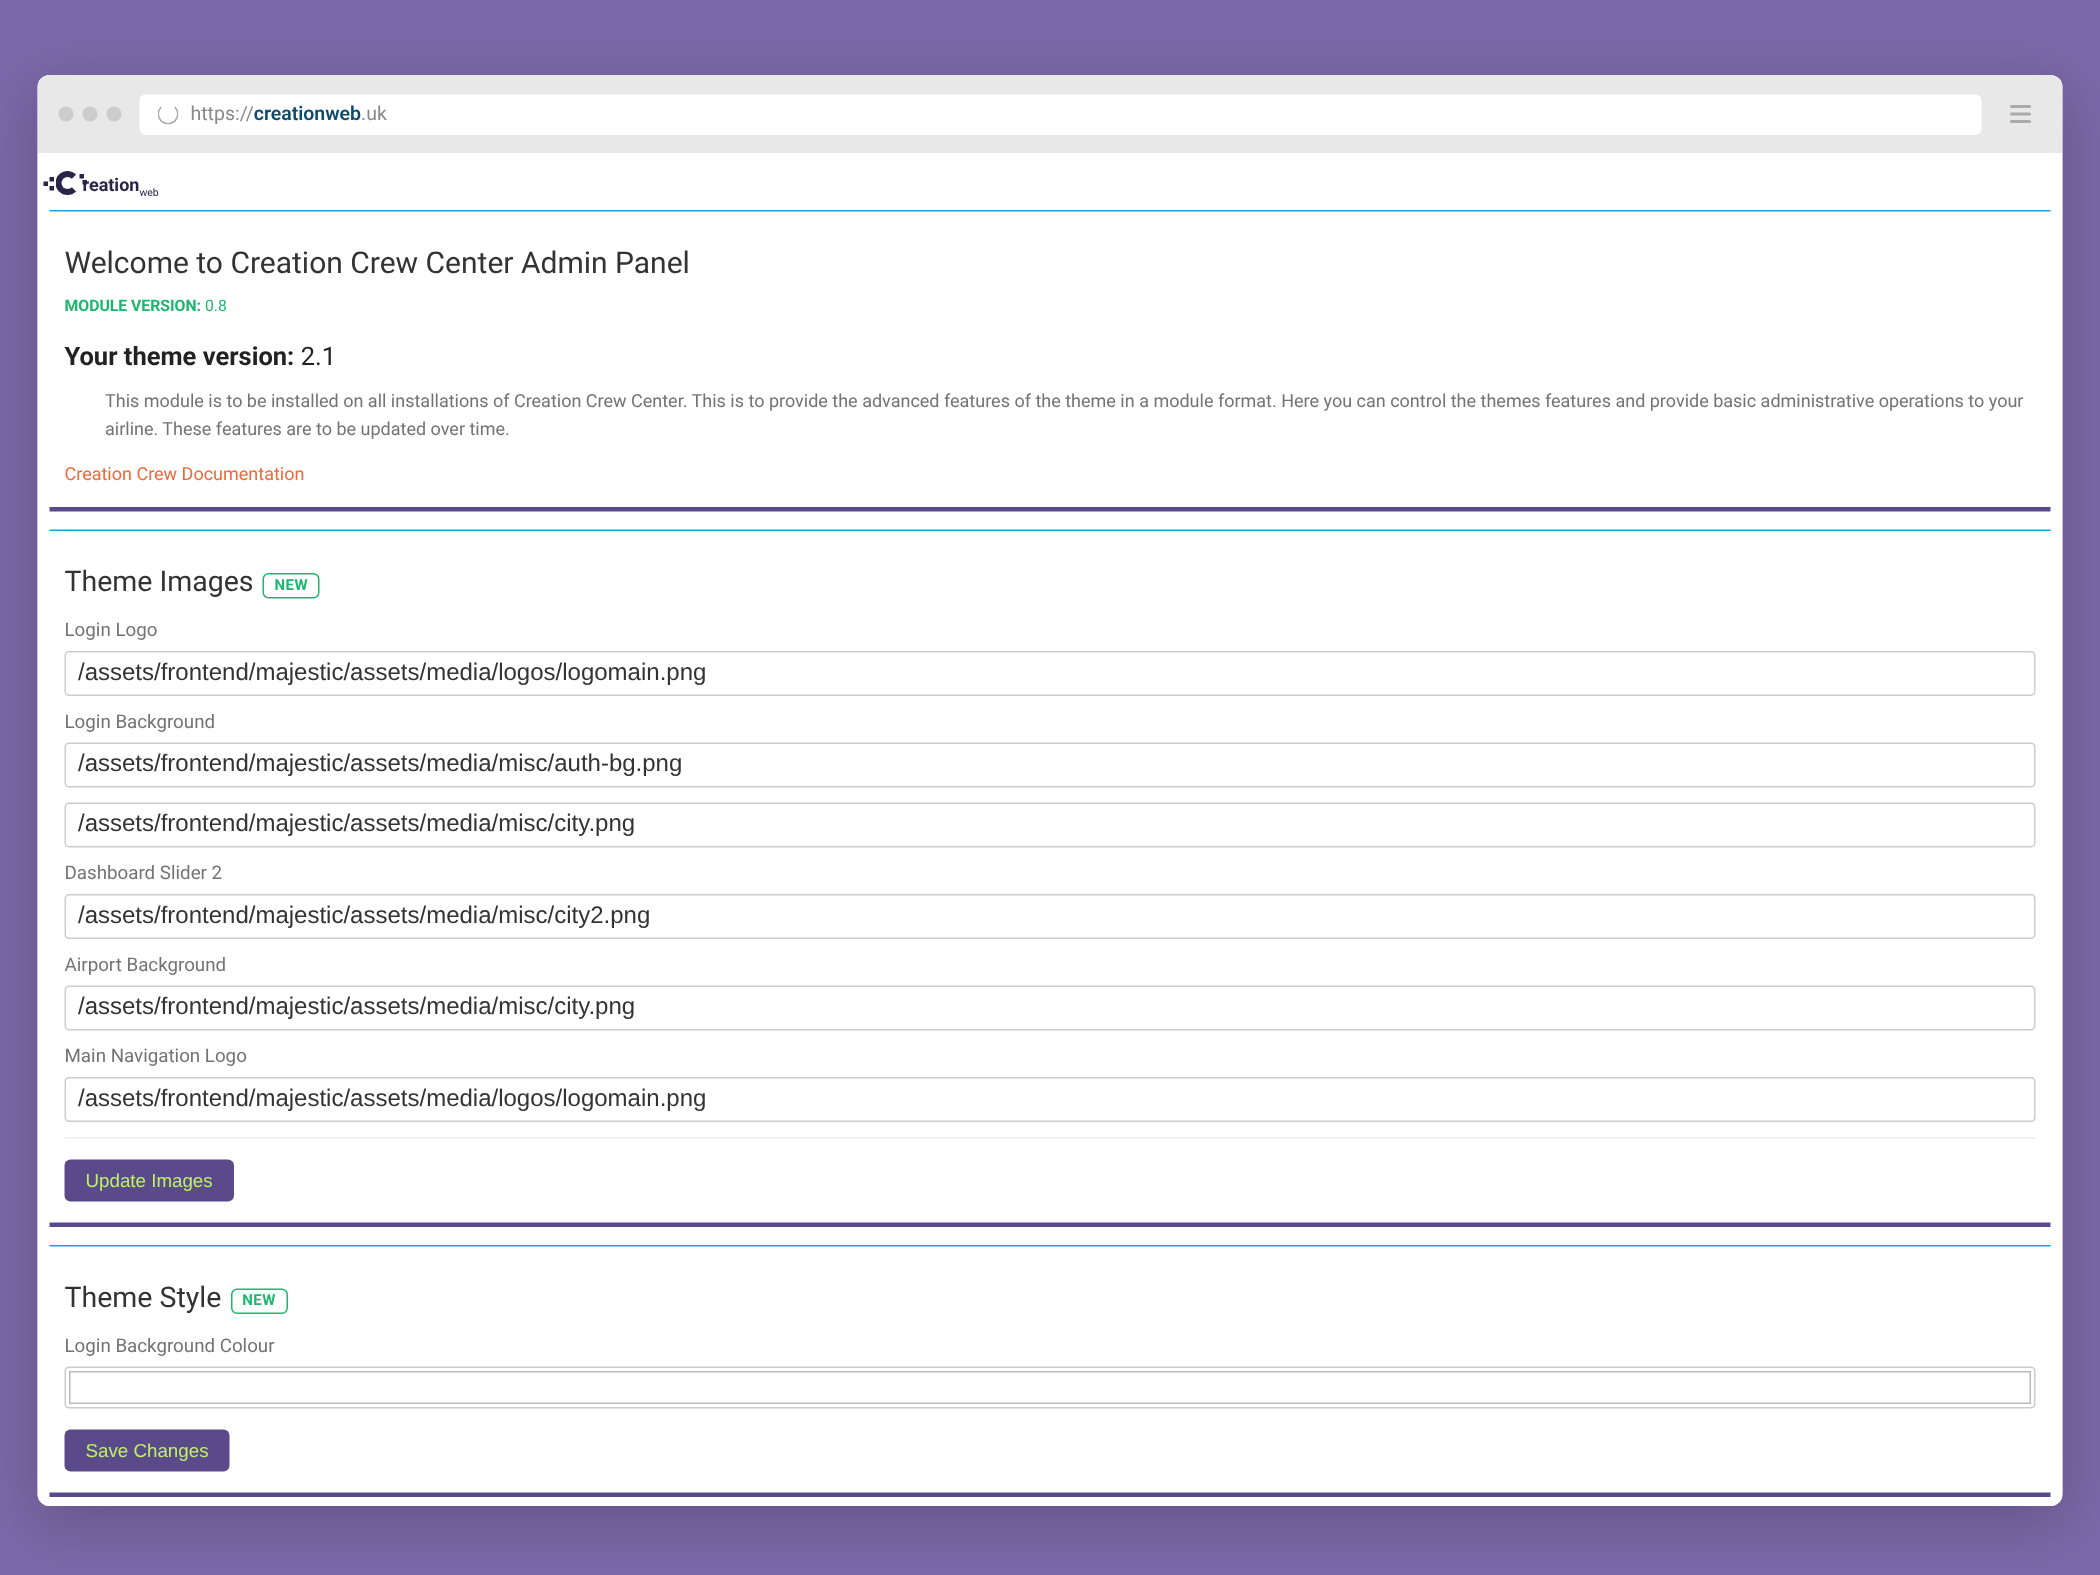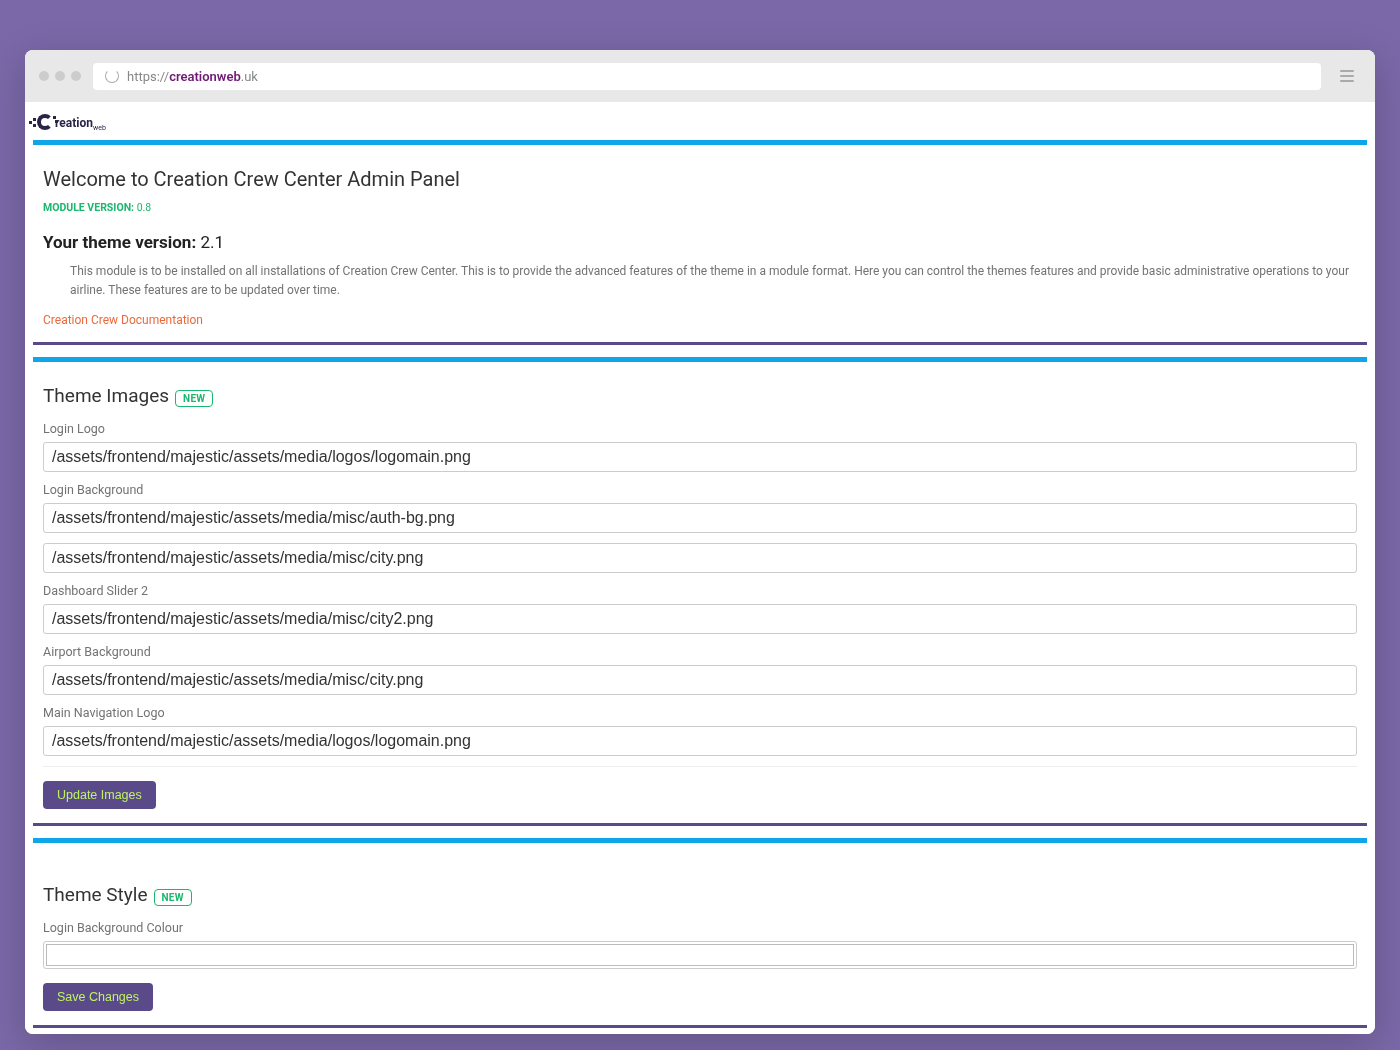--- a/index.html
+++ b/index.html
@@ -38,21 +38,21 @@
     font-size: 13px;
     color: #888;
   }
   .reload-icon {
     width: 14px; height: 14px;
     border: 1.5px solid #aaa;
     border-radius: 50%;
     border-top-color: transparent;
     position: relative;
   }
-  .url-text b { color: #701a75; font-weight: 600; }
+  .url-text b { color: #0c4a6e; font-weight: 600; }
   .hamburger {
     width: 28px; height: 28px;
     display: flex; flex-direction: column; justify-content: center; gap: 3px;
     align-items: center;
     cursor: pointer;
   }
   .hamburger span { width: 14px; height: 2px; background: #aaa; border-radius: 1px; }
 
   .page-body { background: #fff; }
 
@@ -71,21 +71,21 @@
   }
   .logo-dots::before, .logo-dots::after {
     content:''; position:absolute; width:3px; height:3px; background:#2b2449;
   }
   .logo-dots::before { left:0; top:6px; box-shadow: -4px 3px 0 #2b2449, 0 6px 0 #2b2449; }
   .logo-dots::after { left:20px; top:4px; box-shadow: 2px 4px 0 #2b2449; }
 
   .card {
     margin: 0 8px;
     background: #fff;
-    border-top: 5px solid #0ea5e9;
+    border-top: 1px solid #0ea5e9;
     border-bottom: 3px solid #5a4a8a;
     padding: 14px 10px 14px;
   }
   .card + .card { margin-top: 10px; }
 
   h2.page-title { font-size: 20px; font-weight: 400; color: #333; margin-bottom: 10px; }
   .module-version { font-size: 10.5px; font-weight: 700; color: #1bb76e; margin-bottom: 18px; display:block;}
   .module-version .num { font-weight: 400; }
 
   h3.theme-version { font-size: 17px; font-weight: 700; color: #222; margin-bottom: 10px; }
@@ -216,21 +216,21 @@
         <input class="text-input" type="text" value="/assets/frontend/majestic/assets/media/misc/city.png" style="">
       </div>
       <div class="field">
         <label class="field-label">Main Navigation Logo</label>
         <input class="text-input" type="text" value="/assets/frontend/majestic/assets/media/logos/logomain.png" style="">
       </div>
       <hr class="form-divider">
       <button class="btn-primary">Update Images</button>
     </div>
 
-    <div class="card" style="margin-top:12px; padding-top:40px;">
+    <div class="card" style="margin-top:12px; padding-top:22px;">
       <h2 class="section-title">
         <span>Theme Style</span>
         <span class="badge-new">NEW</span>
       </h2>
       <div class="field">
         <label class="field-label">Login Background Colour</label>
         <div class="color-input">
           <div class="color-input-inner"></div>
         </div>
       </div>

